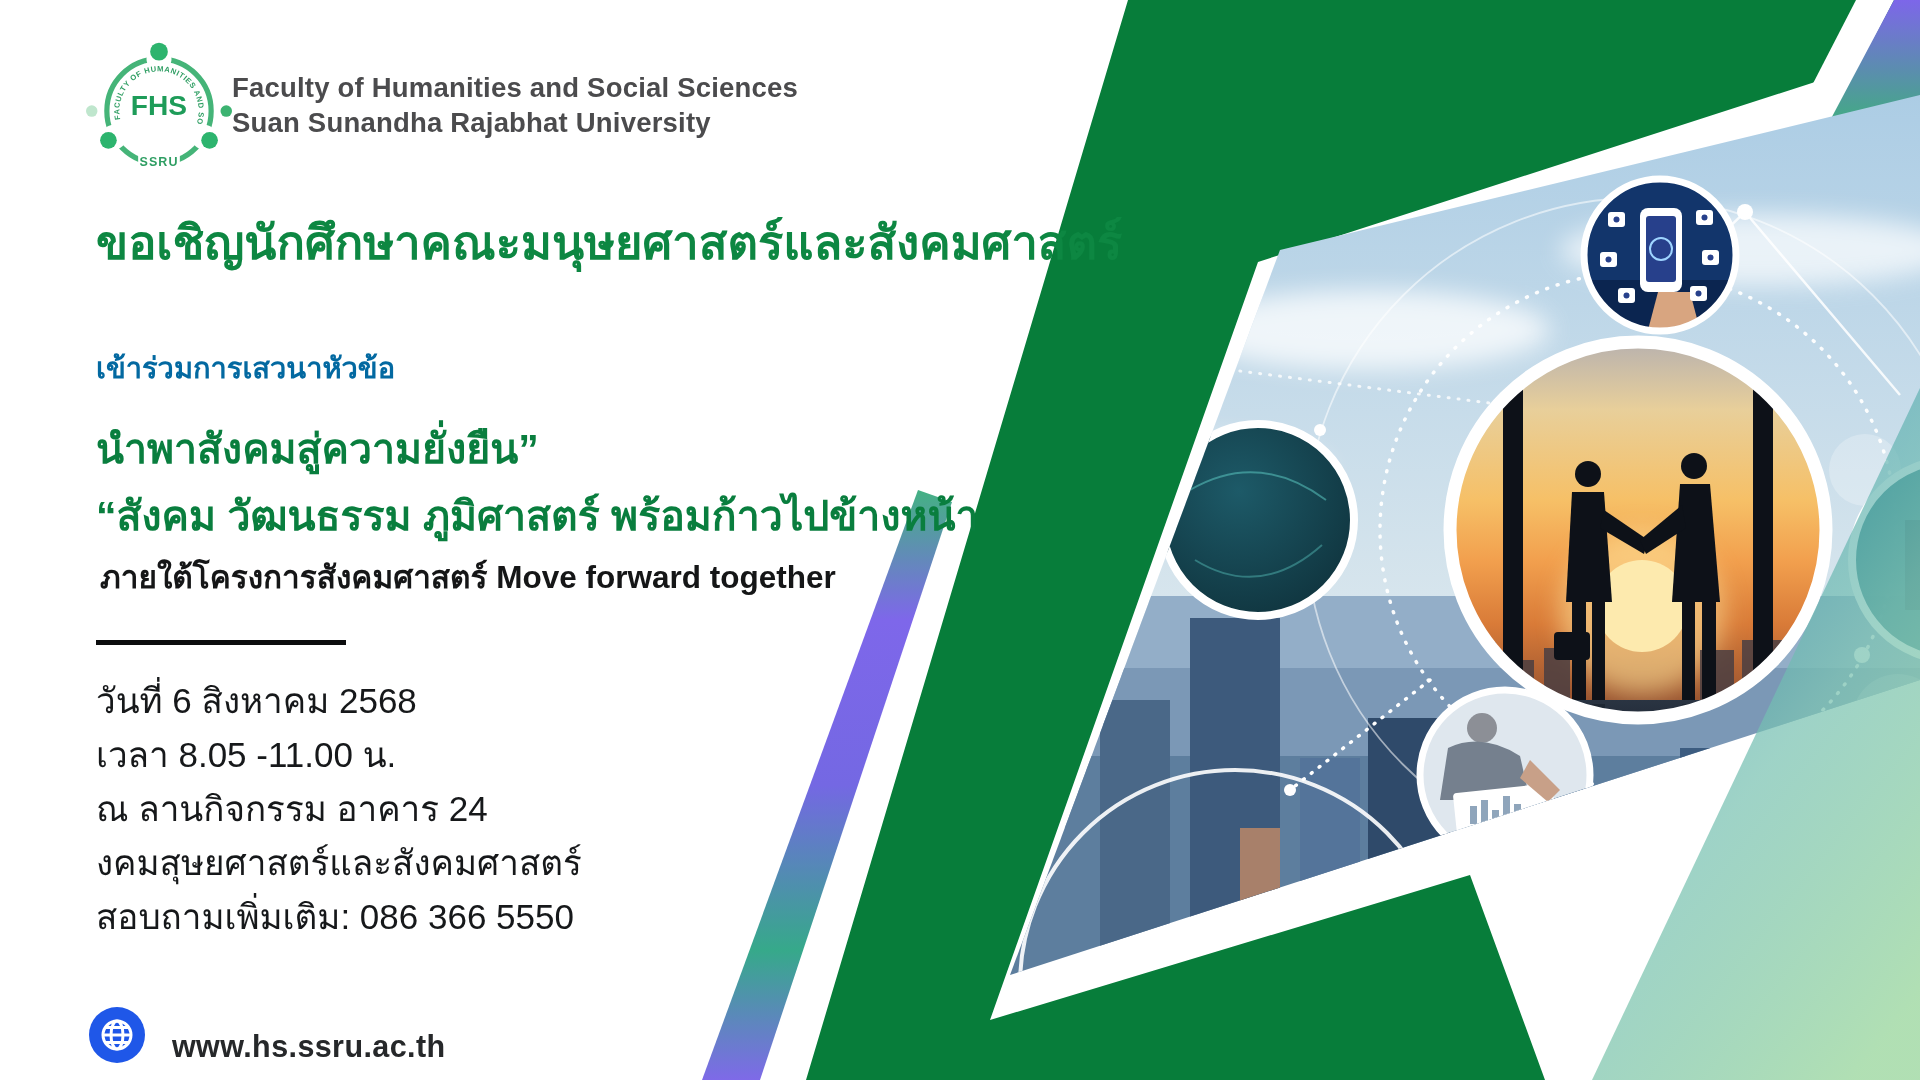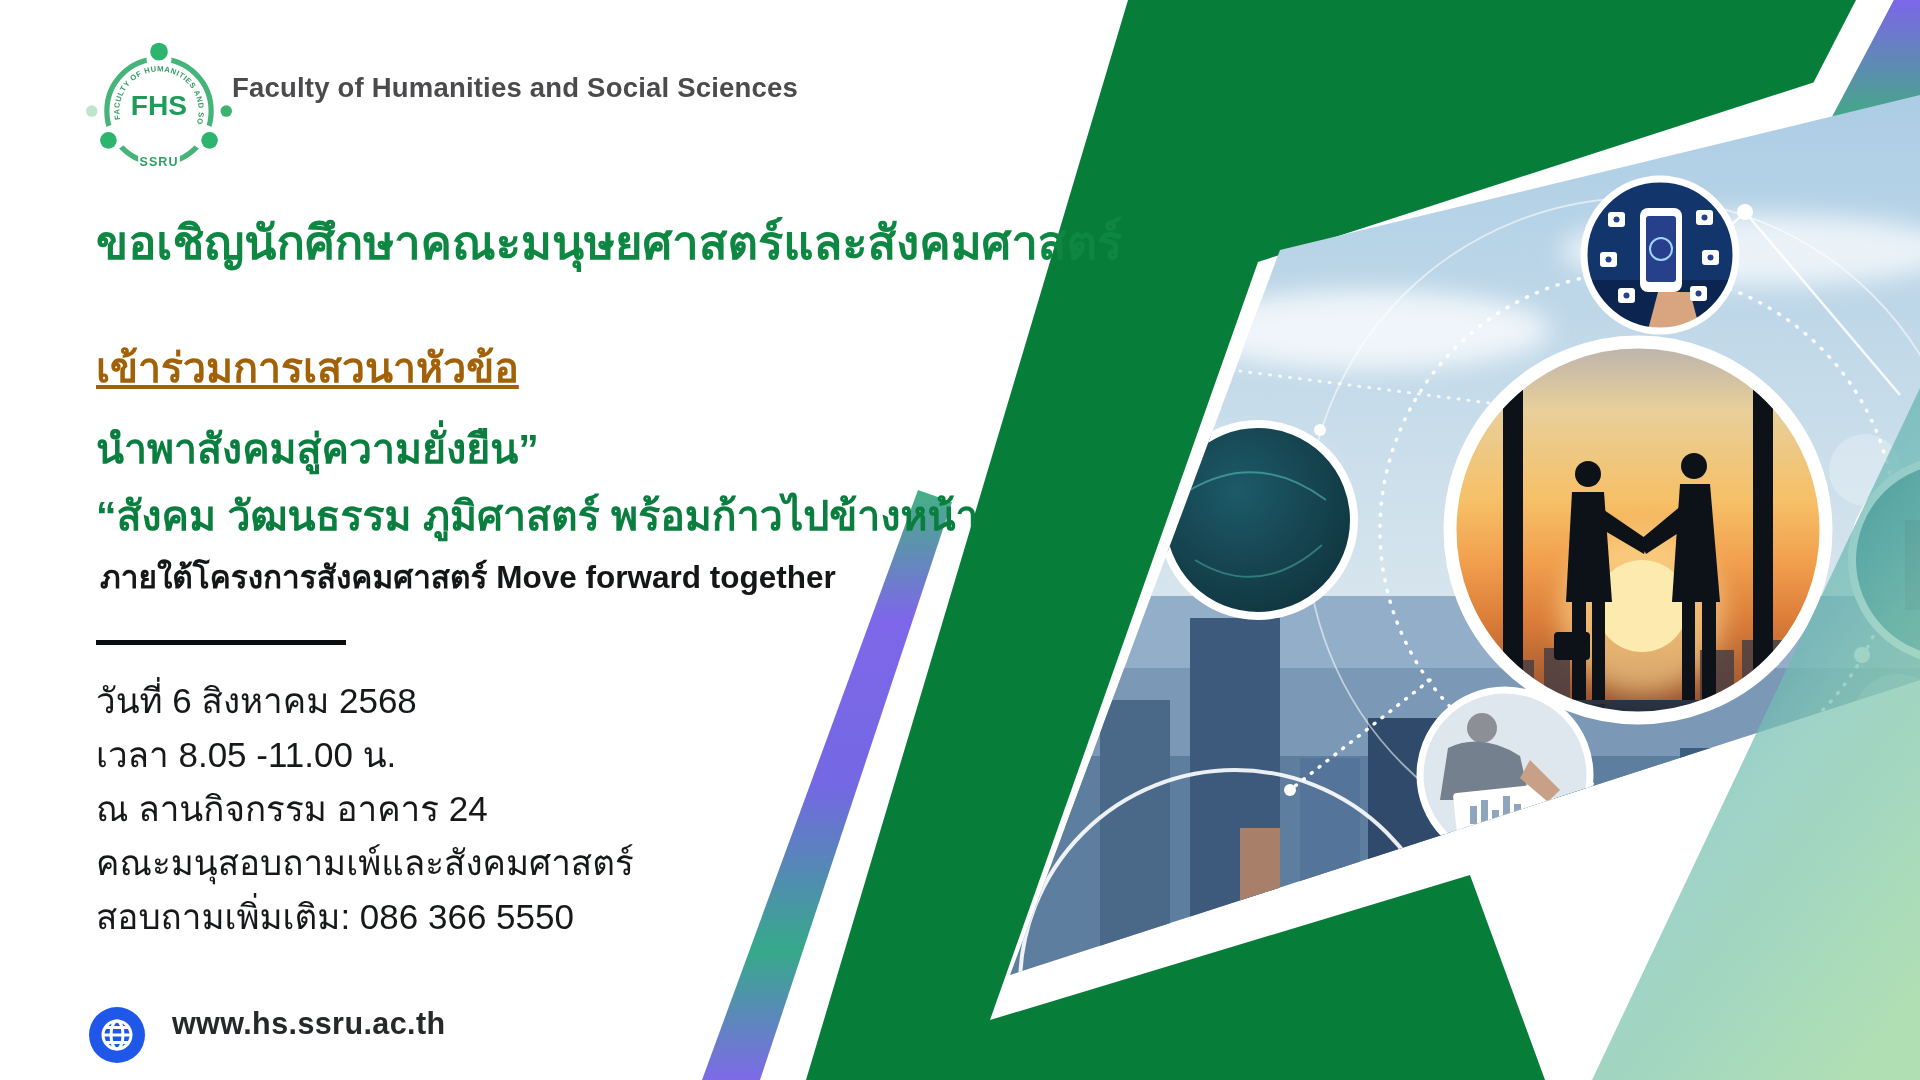--- a/index.html
+++ b/index.html
@@ -10,34 +10,34 @@
   .abs{position:absolute;}
   .org-name{
     left:232px;top:70px;font-size:27.5px;font-weight:700;color:#4b4b4d;
     line-height:35px;letter-spacing:.2px;
   }
   .headline{
     left:96px;top:206px;font-size:47px;font-weight:700;color:#0d8742;
     line-height:74px;white-space:nowrap;text-align:center;
   }
   .subhead{
-    left:96px;top:336px;font-size:41px;font-weight:700;color:#a16207;line-height:64px;text-decoration:underline;
+    left:96px;top:336px;font-size:29px;font-weight:700;color:#0369a1;line-height:64px;
   }
   .topic{
     left:96px;top:416px;font-size:41px;font-weight:700;color:#097e3e;line-height:67px;
   }
   .program{
     left:100px;top:552px;font-size:31.5px;font-weight:600;color:#151617;line-height:50px;
   }
   .divider{left:96px;top:640px;width:250px;height:4.5px;background:#0c0d0e;}
   .details{
     left:96px;top:666px;font-size:35px;font-weight:500;color:#16181a;line-height:54px;margin-top:8px;
   }
   .footer{
-    left:88px;top:1006px;display:flex;align-items:flex-start;gap:26px;
+    left:88px;top:1006px;display:flex;align-items:flex-end;gap:26px;
   }
   .footer .url{font-size:30.5px;font-weight:600;color:#26282a;letter-spacing:.4px;}
   svg text{font-family:"Liberation Sans","DejaVu Sans",sans-serif;}
 </style>
 </head>
 <body>
 
 <div class="poster">
 
   <svg class="abs" style="left:0;top:0" width="1920" height="1080" viewBox="0 0 1920 1080">
@@ -263,40 +263,41 @@
     <text font-size="7.3" font-weight="700" fill="#2f9e63" letter-spacing="0.6">
       <textPath href="#ringPath" startOffset="2">FACULTY OF HUMANITIES AND SOCIAL SCIENCES</textPath>
     </text>
     <text x="70" y="76" text-anchor="middle" font-size="27" font-weight="800" fill="#1e9c59">FHS</text>
     <rect x="50" y="113" width="40" height="15" fill="#ffffff"></rect>
     <text x="70" y="125" text-anchor="middle" font-size="12" font-weight="700" fill="#2f9e63" letter-spacing="1">SSRU</text>
   </svg>
 
   <div class="abs org-name">
     <div>Faculty of Humanities and Social Sciences</div>
+    <div>Suan Sunandha Rajabhat University</div>
   </div>
 
   <div class="abs headline">ขอเชิญนักศึกษาคณะมนุษยศาสตร์และสังคมศาสตร์</div>
 
   <div class="abs subhead">เข้าร่วมการเสวนาหัวข้อ</div>
 
   <div class="abs topic">
     <div>นำพาสังคมสู่ความยั่งยืน”</div>
     <div>“สังคม วัฒนธรรม ภูมิศาสตร์ พร้อมก้าวไปข้างหน้า</div>
   </div>
 
   <div class="abs program">ภายใต้โครงการสังคมศาสตร์ Move forward together</div>
 
   <div class="abs divider"></div>
 
   <div class="abs details">
     <div>วันที่ 6 สิงหาคม 2568</div>
     <div>เวลา 8.05 -11.00 น.</div>
     <div>ณ ลานกิจกรรม อาคาร 24</div>
-    <div>คณะมนุสอบถามเพ์และสังคมศาสตร์</div>
+    <div>งคมสุษยศาสตร์และสังคมศาสตร์</div>
     <div>สอบถามเพิ่มเติม: 086 366 5550</div>
   </div>
 
   <div class="abs footer">
     <svg width="58" height="58" viewBox="0 0 58 58">
       <circle cx="29" cy="29" r="28" fill="#1f57e8"></circle>
       <circle cx="29" cy="29" r="14" fill="none" stroke="#ffffff" stroke-width="3"></circle>
       <ellipse cx="29" cy="29" rx="6" ry="14" fill="none" stroke="#ffffff" stroke-width="3"></ellipse>
       <line x1="15" y1="29" x2="43" y2="29" stroke="#ffffff" stroke-width="3"></line>
       <line x1="17.5" y1="21.5" x2="40.5" y2="21.5" stroke="#ffffff" stroke-width="3"></line>

